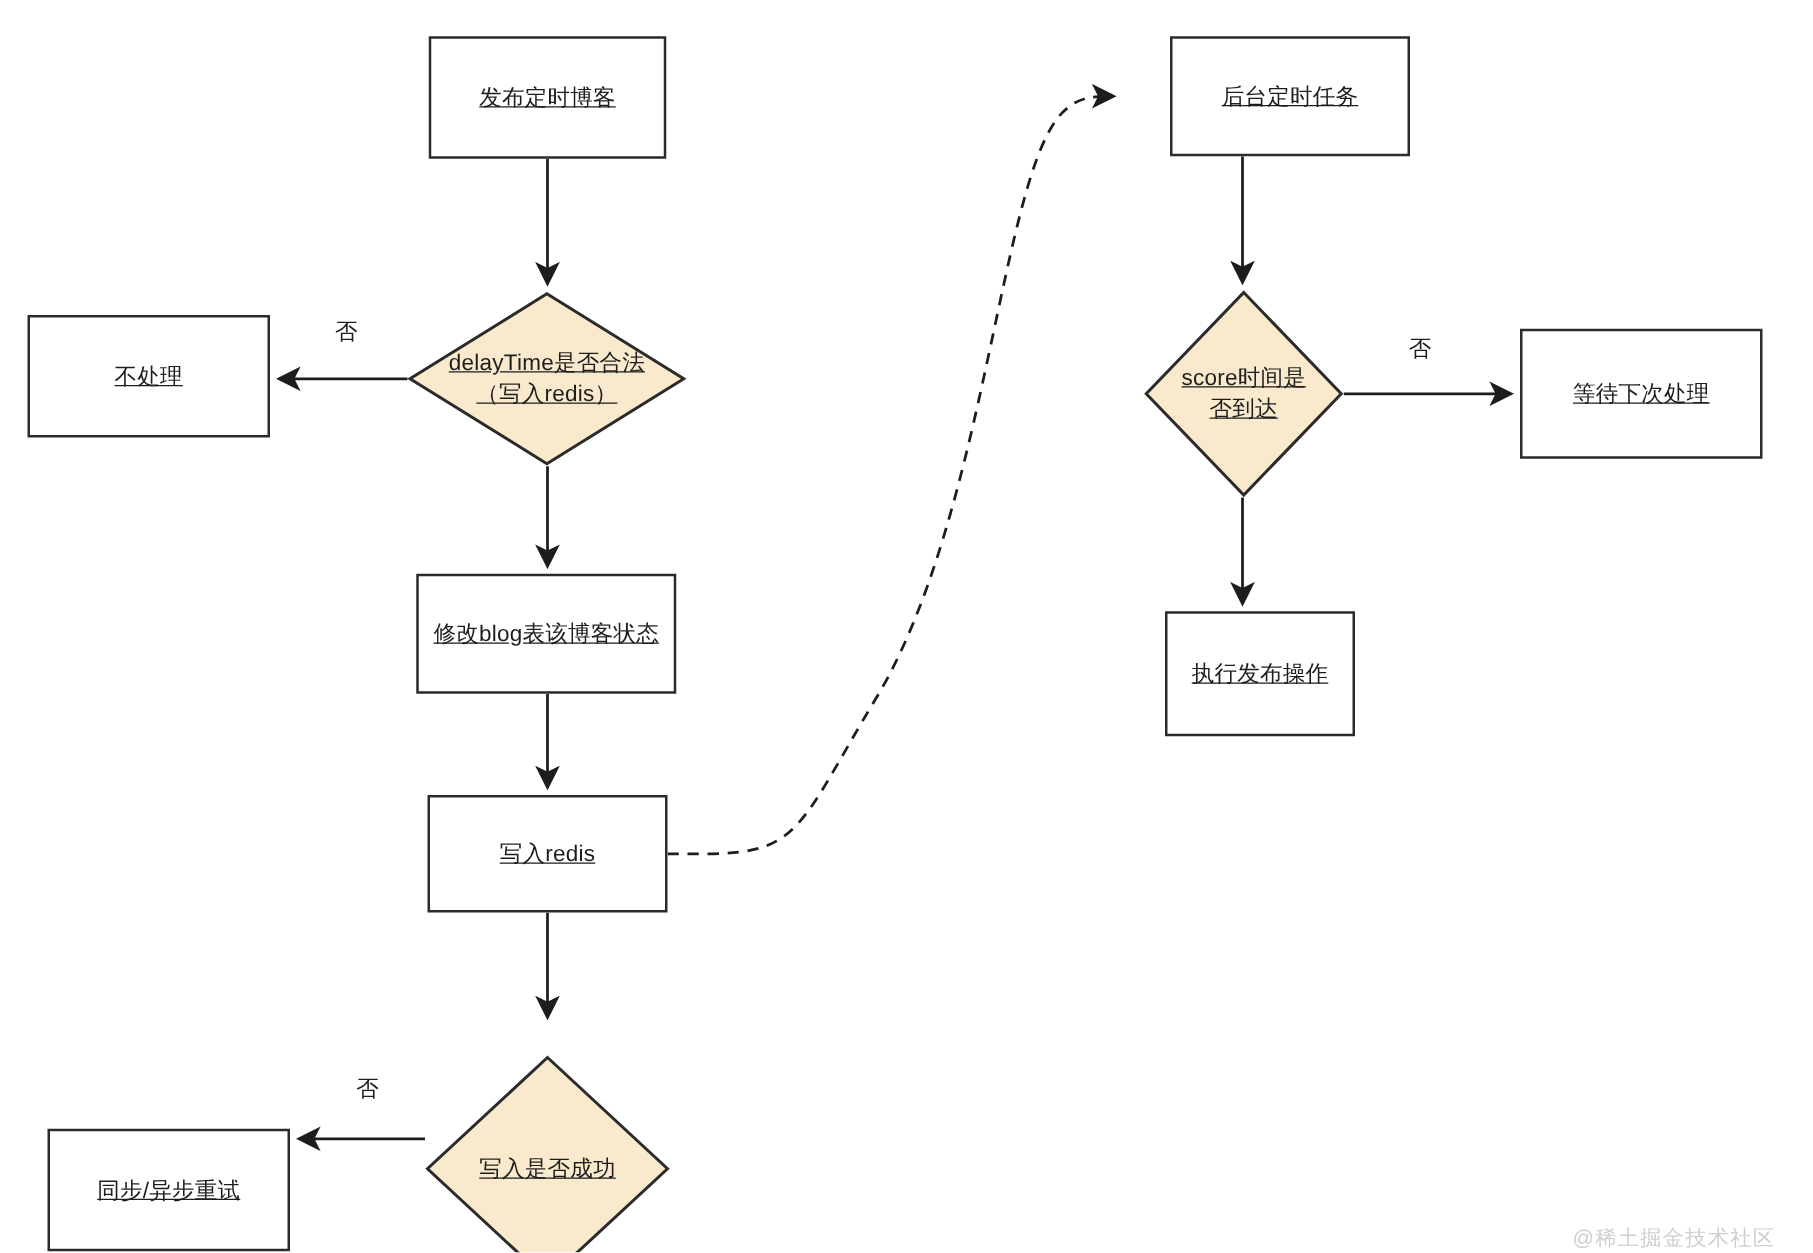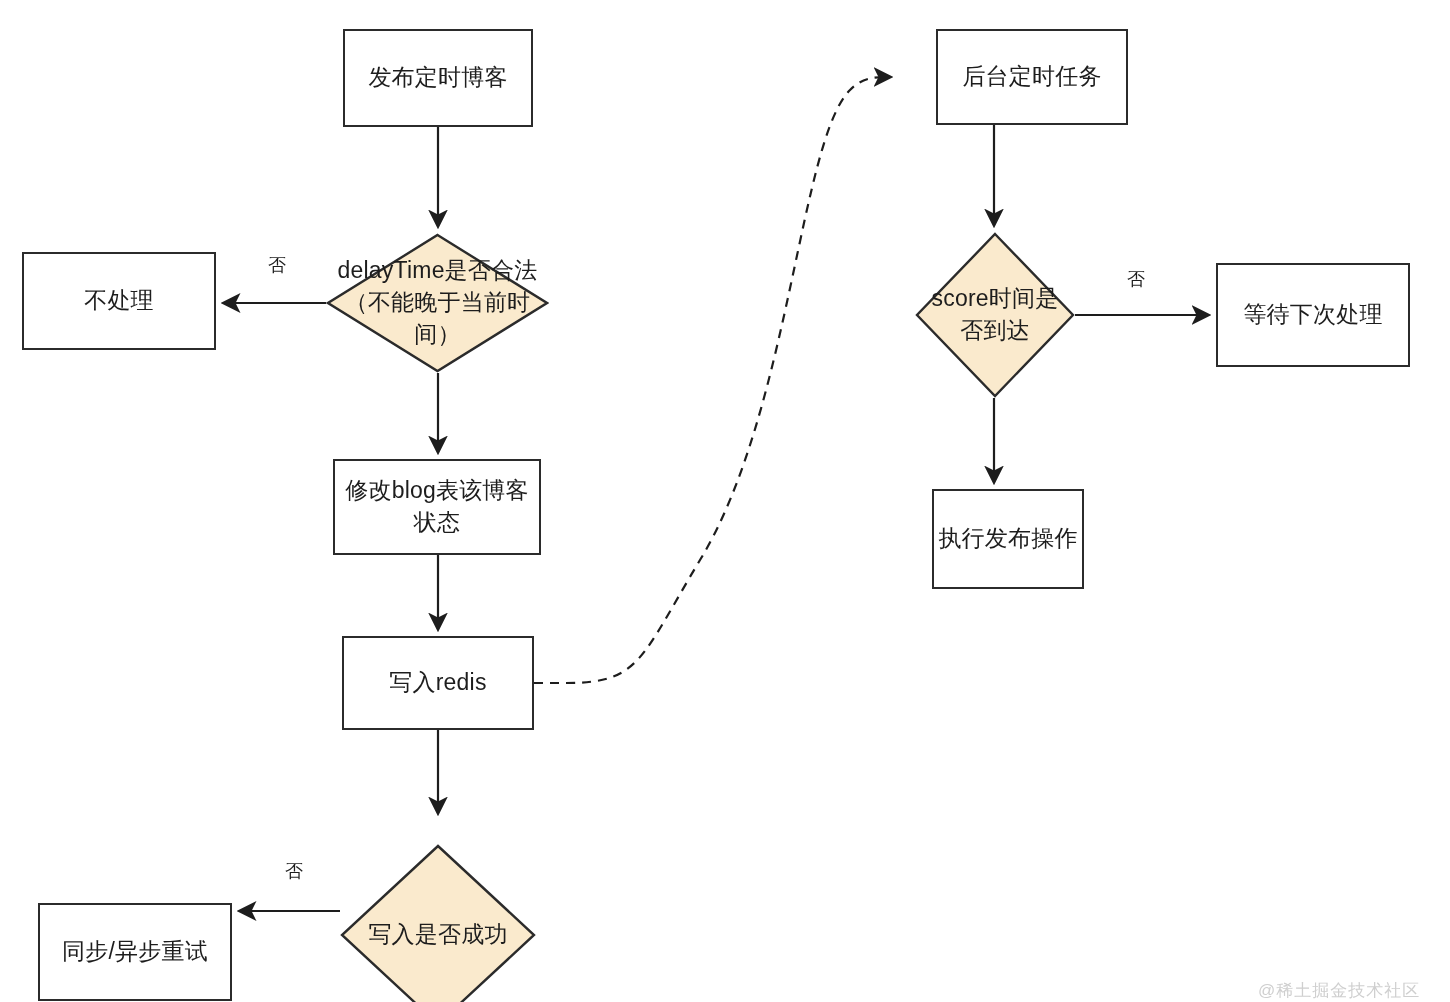--- a/index.html
+++ b/index.html
@@ -46,25 +46,26 @@
     position: absolute;
     left: 0;
     top: 0;
     width: 100%;
     height: 100%;
   }
   .node-label {
     position: relative;
     z-index: 2;
     color: #1d1d1d;
-    font-size: 23px;
+    font-size: 18px;
     line-height: 1.38;
     letter-spacing: 0.2px;
     white-space: pre-line;
     pointer-events: none;
+    text-decoration: underline;
   }
   .edge-label {
     position: absolute;
     color: #1d1d1d;
     font-size: 18px;
     line-height: 1;
     white-space: nowrap;
   }
   .watermark {
     position: absolute;
@@ -110,21 +111,21 @@
 
   <div class="node process" style="left:343px; top:29px; width:190px; height:98px;">
     <span class="node-label">发布定时博客</span>
   </div>
 
   <div class="node decision" style="left:326px; top:233px; width:223px; height:140px;">
     <svg class="diamond-shape" viewBox="0 0 223 140" preserveAspectRatio="none">
       <polygon points="111.5,2 221,70 111.5,138 2,70" fill="#faeacd" stroke="#2b2b2b" stroke-width="2.4"></polygon>
     </svg>
     <span class="node-label">delayTime是否合法
-（不能晚于当前时间）</span>
+（写入redis）</span>
   </div>
 
   <div class="node process" style="left:22px; top:252px; width:194px; height:98px;">
     <span class="node-label">不处理</span>
   </div>
 
   <div class="node process" style="left:333px; top:459px; width:208px; height:96px;">
     <span class="node-label">修改blog表该博客状态</span>
   </div>
 

